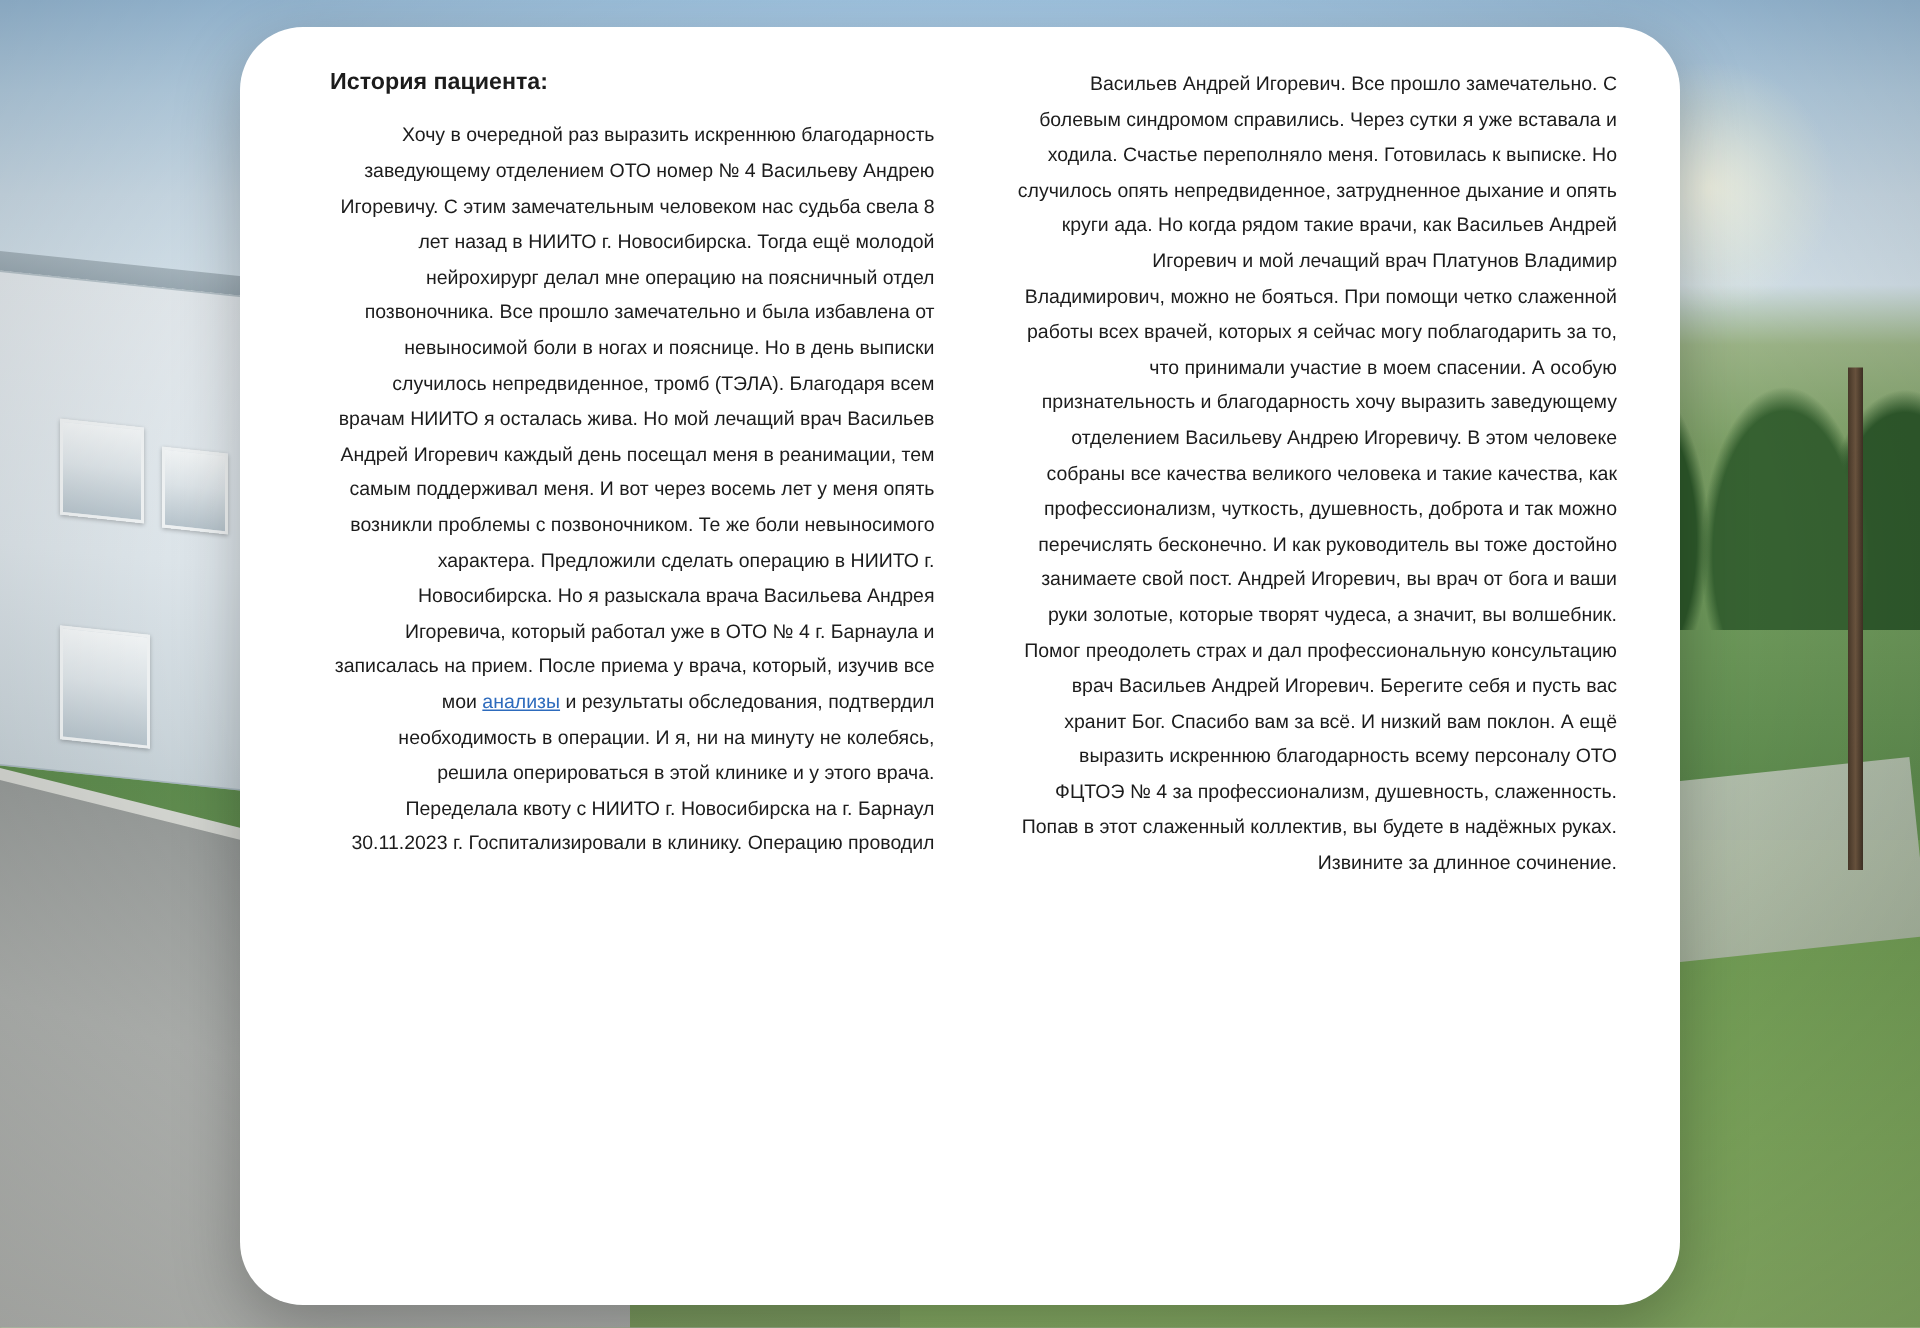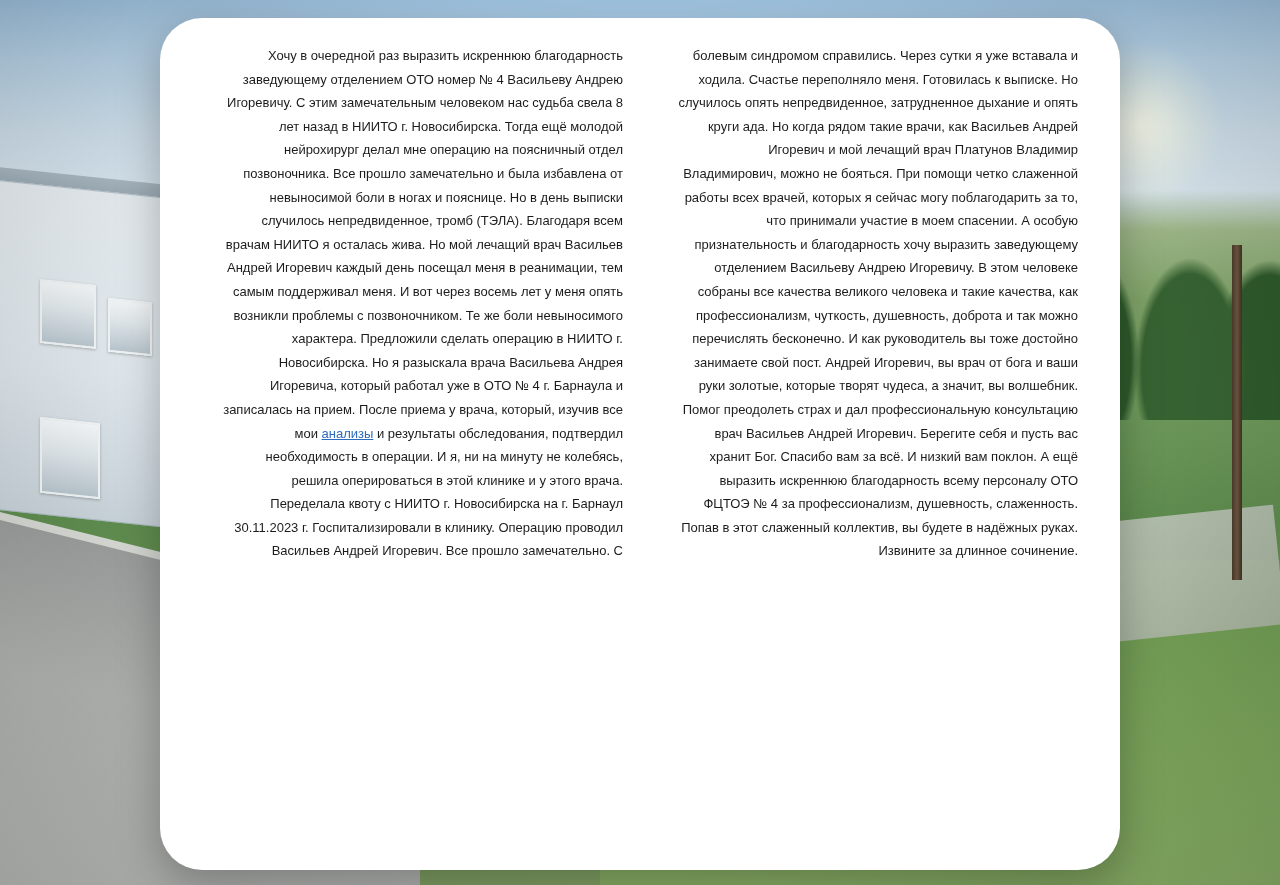--- a/index.html
+++ b/index.html
@@ -171,15 +171,16 @@
   <div class="trunk" style="left:672px;top:250px;height:330px;"></div>
   <div class="trunk" style="left:806px;top:230px;height:350px;"></div>
   <div class="trunk" style="left:944px;top:240px;height:340px;"></div>
   <div class="trunk" style="left:1098px;top:235px;height:345px;"></div>
   <div class="trunk" style="left:1232px;top:245px;height:335px;"></div>
   <div class="vignette"></div>
 </div>
 
 <div class="card">
   <div class="card-inner">
+    <p class="review-title">История пациента:</p>
     <p class="review-body"><span>Хочу в очередной раз выразить искреннюю благодарность заведующему отделением ОТО номер № 4 Васильеву Андрею Игоревичу. С этим замечательным человеком нас судьба свела 8 лет назад в НИИТО г. Новосибирска. Тогда ещё молодой нейрохирург делал мне операцию на поясничный отдел позвоночника. Все прошло замечательно и была избавлена от невыносимой боли в ногах и пояснице. Но в день выписки случилось непредвиденное, тромб (ТЭЛА). Благодаря всем врачам НИИТО я осталась жива. Но мой лечащий врач Васильев Андрей Игоревич каждый день посещал меня в реанимации, тем самым поддерживал меня. И вот через восемь лет у меня опять возникли проблемы с позвоночником. Те же боли невыносимого характера. Предложили сделать операцию в НИИТО г. Новосибирска. Но я разыскала врача Васильева Андрея Игоревича, который работал уже в ОТО № 4 г. Барнаула и записалась на прием. После приема у врача, который, изучив все мои </span><a class="review-link" href="#">анализы</a><span> и результаты обследования, подтвердил необходимость в операции. И я, ни на минуту не колебясь, решила оперироваться в этой клинике и у этого врача. Переделала квоту с НИИТО г. Новосибирска на г. Барнаул 30.11.2023 г. Госпитализировали в клинику. Операцию проводил Васильев Андрей Игоревич. Все прошло замечательно. С болевым синдромом справились. Через сутки я уже вставала и ходила. Счастье переполняло меня. Готовилась к выписке. Но случилось опять непредвиденное, затрудненное дыхание и опять круги ада. Но когда рядом такие врачи, как Васильев Андрей Игоревич и мой лечащий врач Платунов Владимир Владимирович, можно не бояться. При помощи четко слаженной работы всех врачей, которых я сейчас могу поблагодарить за то, что принимали участие в моем спасении. А особую признательность и благодарность хочу выразить заведующему отделением Васильеву Андрею Игоревичу. В этом человеке собраны все качества великого человека и такие качества, как профессионализм, чуткость, душевность, доброта и так можно перечислять бесконечно. И как руководитель вы тоже достойно занимаете свой пост. Андрей Игоревич, вы врач от бога и ваши руки золотые, которые творят чудеса, а значит, вы волшебник. Помог преодолеть страх и дал профессиональную консультацию врач Васильев Андрей Игоревич. Берегите себя и пусть вас хранит Бог. Спасибо вам за всё. И низкий вам поклон. А ещё выразить искреннюю благодарность всему персоналу ОТО ФЦТОЭ № 4 за профессионализм, душевность, слаженность. Попав в этот слаженный коллектив, вы будете в надёжных руках. Извините за длинное сочинение.</span></p>
   </div>
 </div>
 
 </body></html>

